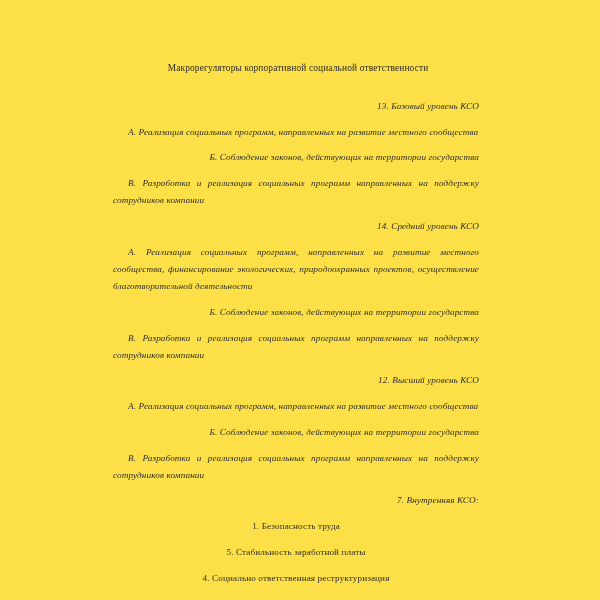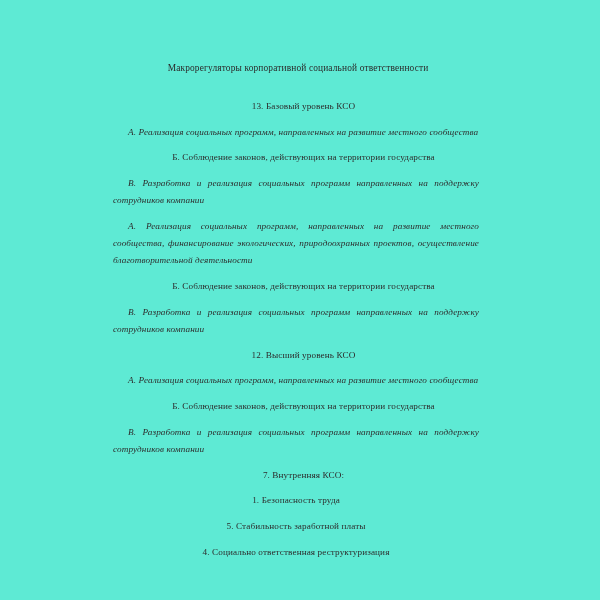--- a/index.html
+++ b/index.html
@@ -4,21 +4,21 @@
 <style>
   html, body {
     margin: 0;
     padding: 0;
     background: #ffffff;
   }
   .page {
     position: relative;
     width: 600px;
     height: 600px;
-    background: #5eead4;
+    background: #fde047;
     overflow: hidden;
     font-family: "Liberation Serif", "DejaVu Serif", serif;
     color: #2d2d2d;
     -webkit-font-smoothing: antialiased;
   }
   .doc-body {
     position: absolute;
     left: 113px;
     top: 60px;
     width: 366px;
@@ -39,22 +39,23 @@
     letter-spacing: 0.1px;
     color: #2d2d2d;
   }
   p.just {
     text-align: justify;
     text-indent: 15px;
     text-align-last: left;
     font-style: italic;
   }
   p.plain {
-    text-align: center;
+    text-align: right;
     text-indent: 15px;
+    font-style: italic;
   }
   p.flush {
     text-align: center;
     text-indent: 0px;
   }
   .blur {
     filter: blur(0.12px);
   }
 </style>
 </head>
@@ -63,20 +64,21 @@
 <div class="page">
   <div class="doc-body blur">
 
     <div class="doc-title">Макрорегуляторы корпоративной социальной ответственности</div>
 
     <div id="paragraph-container">
         <p class="para plain">13. Базовый уровень КСО</p>
         <p class="para just">А. Реализация социальных программ, направленных на развитие местного сообщества</p>
         <p class="para plain">Б. Соблюдение законов, действующих на территории государства</p>
         <p class="para just">В. Разработка и реализация социальных программ направленных на поддержку сотрудников компании</p>
+        <p class="para plain">14. Средний уровень КСО</p>
         <p class="para just">А. Реализация социальных программ, направленных на развитие местного сообщества, финансирование экологических, природоохранных проектов, осуществление благотворительной деятельности</p>
         <p class="para plain">Б. Соблюдение законов, действующих на территории государства</p>
         <p class="para just">В. Разработка и реализация социальных программ направленных на поддержку сотрудников компании</p>
         <p class="para plain">12. Высший уровень КСО</p>
         <p class="para just">А. Реализация социальных программ, направленных на развитие местного сообщества</p>
         <p class="para plain">Б. Соблюдение законов, действующих на территории государства</p>
         <p class="para just">В. Разработка и реализация социальных программ направленных на поддержку сотрудников компании</p>
         <p class="para plain">7. Внутренняя КСО:</p>
         <p class="para flush">1. Безопасность труда</p>
         <p class="para flush">5. Стабильность заработной платы</p>

